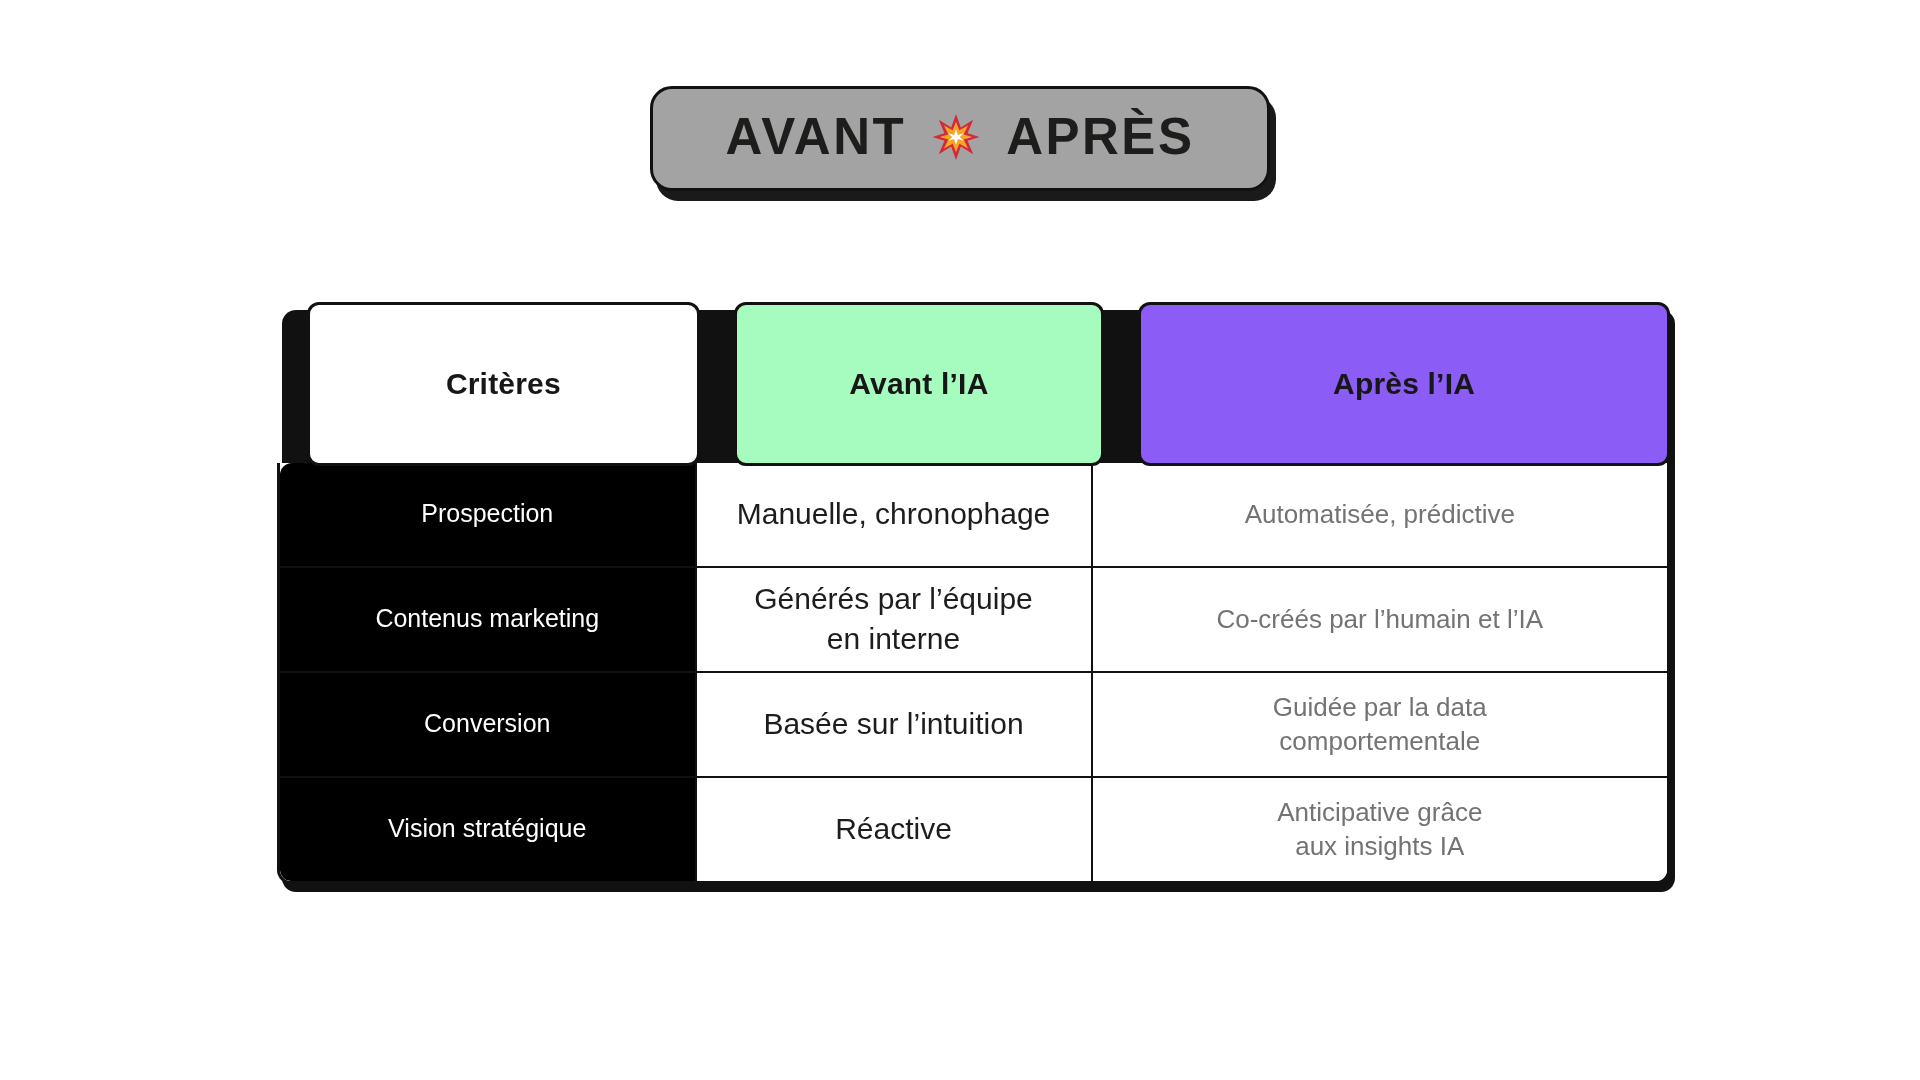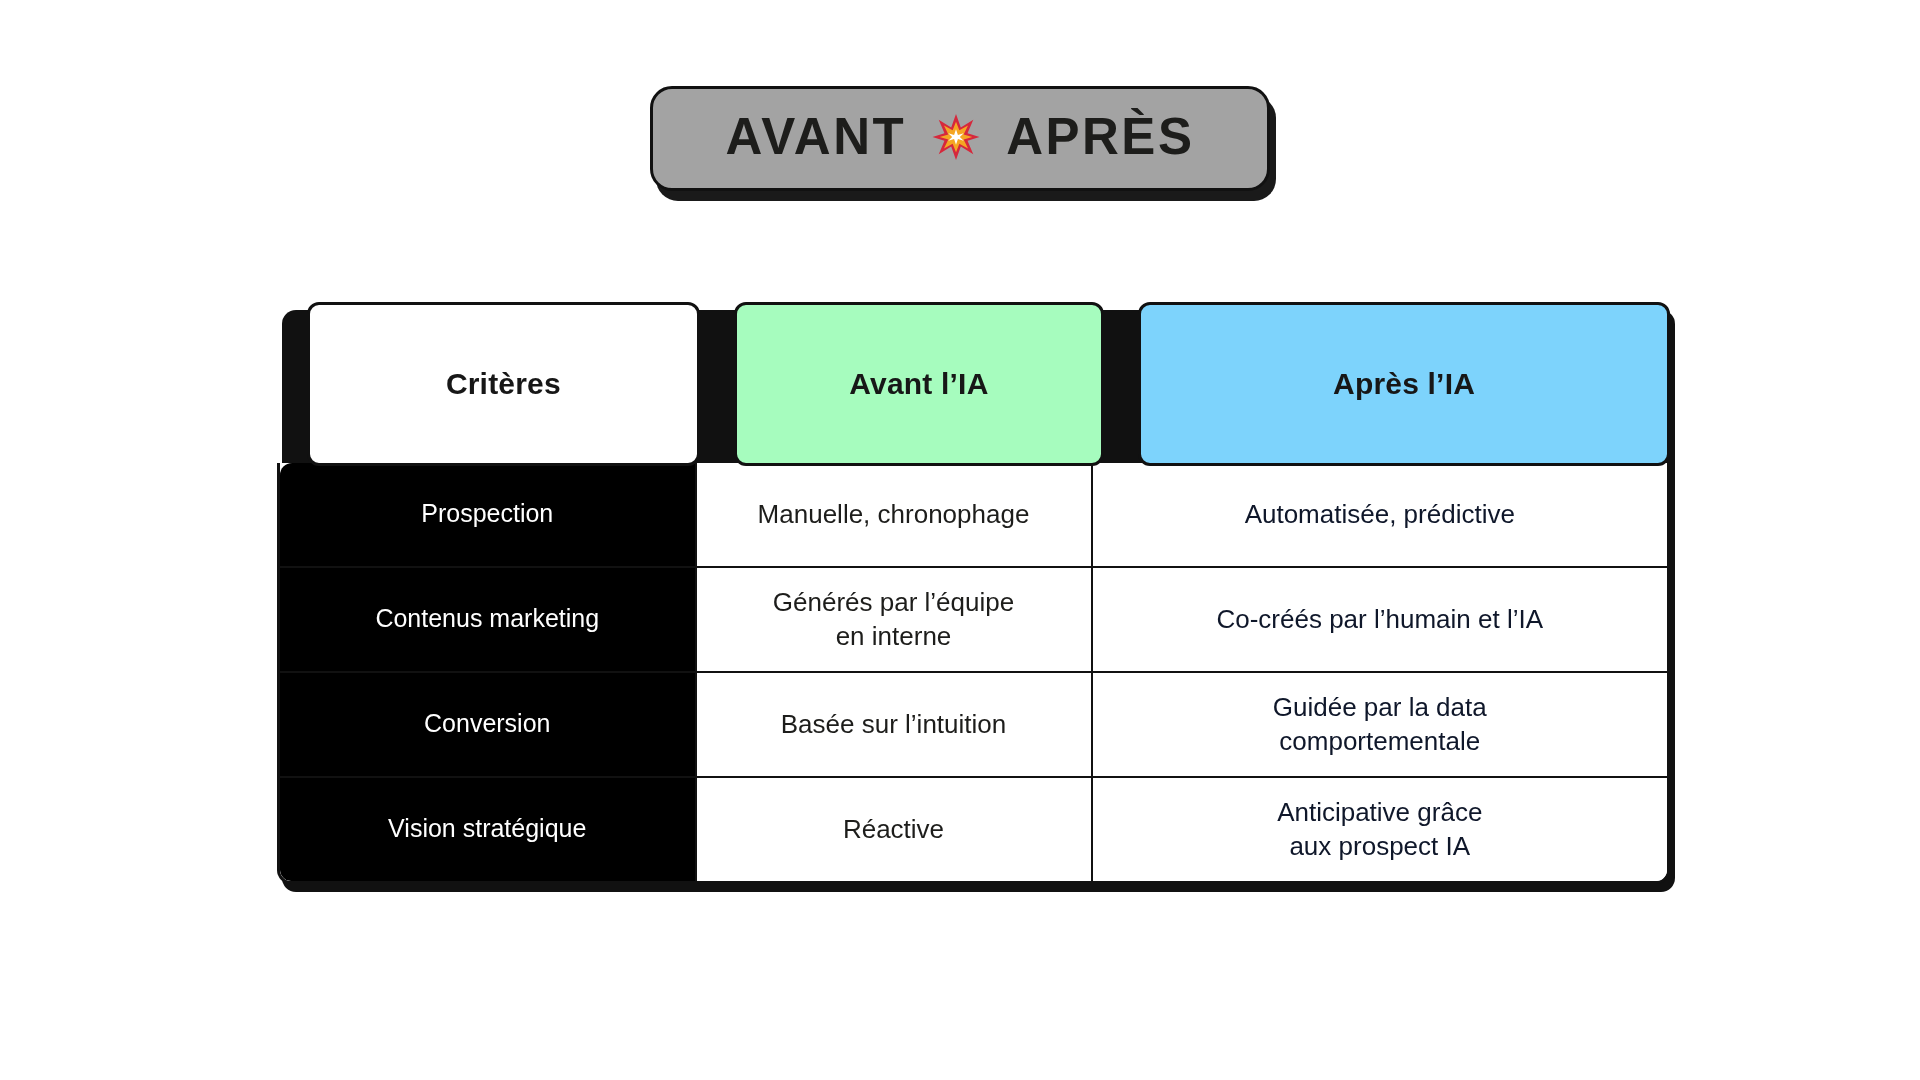--- a/index.html
+++ b/index.html
@@ -117,21 +117,21 @@
   .th-label {
     font-size: 30px;
     font-weight: 800;
     color: #171717;
     letter-spacing: 0.2px;
     white-space: nowrap;
   }
 
   .th.col-criteria { width: 420px; background: #ffffff; }
   .th.col-before   { width: 396px; background: #a6fcbe; }
-  .th.col-after    { width: 569px; background: #7dd3fc; justify-content: center; }
+  .th.col-after    { width: 569px; background: #8b5cf6; justify-content: center; }
 
   
   .tbody {
     position: relative;
     margin-top: -3.5px;
     border: 3.5px solid #111111;
     border-top: none;
     border-radius: 0 0 14px 14px;
     background: #ffffff;
     overflow: hidden;
@@ -166,29 +166,29 @@
   }
 
   .row:first-child .cell-criteria { border-top-left-radius: 12px; }
   .row:last-child  .cell-criteria { border-bottom-left-radius: 11px; }
 
   .cell-before {
     width: 396px;
     flex: 0 0 396px;
     background: #ffffff;
     color: #1d1d1b;
-    font-size: 26px;
+    font-size: 30px;
     line-height: 1.32;
     border-right: 2.5px solid #111111;
   }
 
   .cell-after {
     flex: 1 1 auto;
     background: #ffffff;
-    color: #0f172a;
+    color: #737373;
     font-size: 26px;
     line-height: 1.32;
   }
 
   .cell span { display: block; }
 </style>
 </head>
 <body>
 
 <div class="canvas">
@@ -283,21 +283,21 @@
             <span>Vision stratégique</span>
           </div>
           <div class="cell cell-before">
             <div>
               <span>Réactive</span>
             </div>
           </div>
           <div class="cell cell-after">
             <div>
               <span>Anticipative grâce</span>
-              <span>aux prospect IA</span>
+              <span>aux insights IA</span>
             </div>
           </div>
         </div>
 
       </div>
     </div>
   </div>
 
 </div>
 

